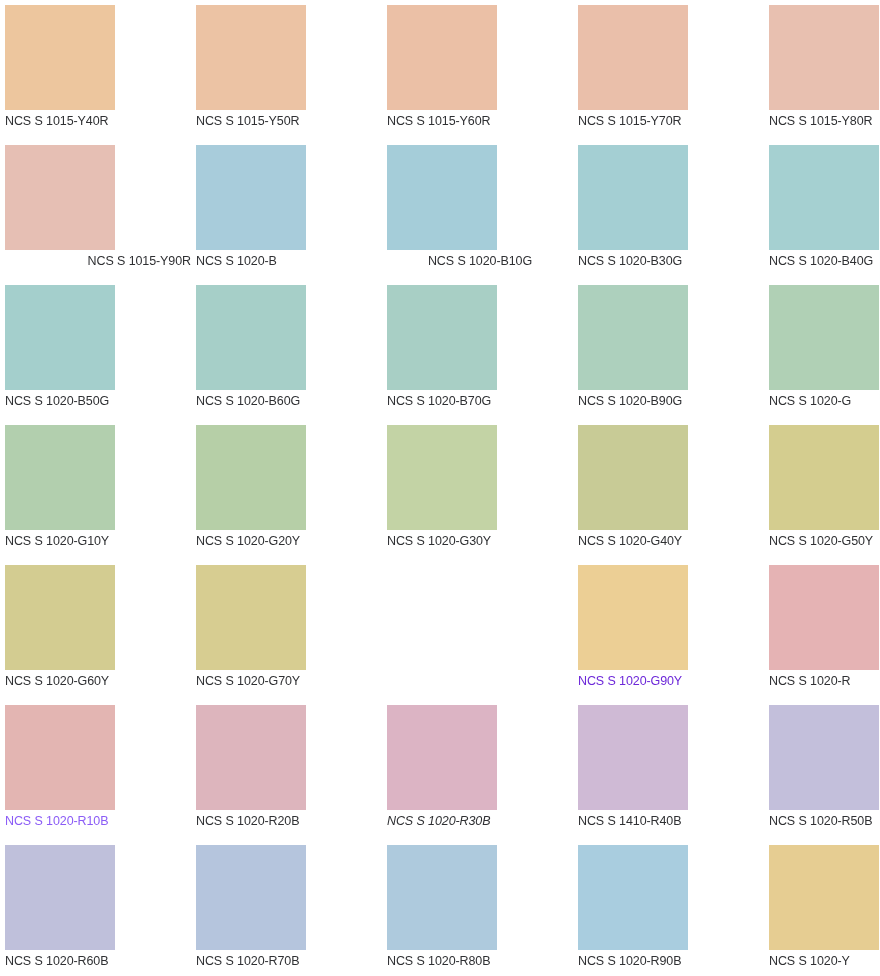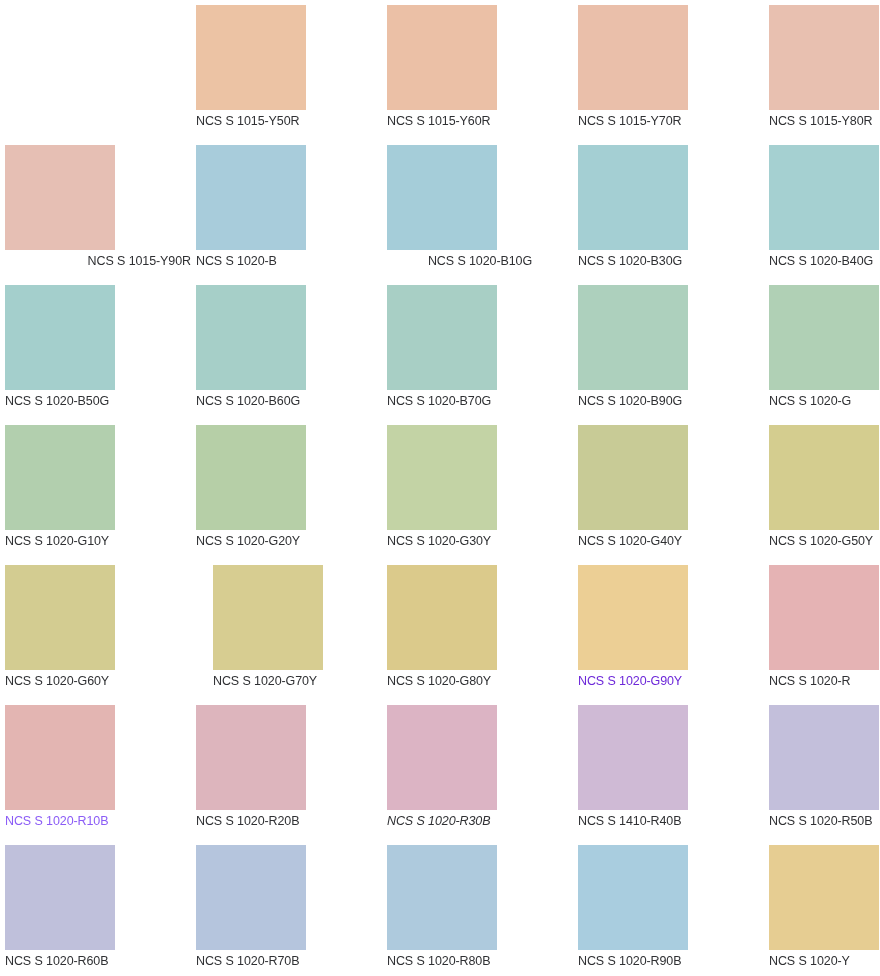--- a/index.html
+++ b/index.html
@@ -45,20 +45,24 @@
     letter-spacing: -0.1px;
     color: #2f3033;
     white-space: nowrap;
     -webkit-font-smoothing: antialiased;
   }
 </style>
 </head>
 <body style="background-color: rgb(255, 255, 255);">
 
 <div id="swatch-grid" style="background-color: rgb(255, 255, 255);">
+    <div class="swatch-cell" style="left: 0px; top: 0px;">
+      <div class="swatch-chip" style="background-color: rgb(237, 198, 158);"></div>
+      <div class="swatch-label" style="color: rgb(47, 48, 51);">NCS S 1015-Y40R</div>
+    </div>
     <div class="swatch-cell" style="left: 191px; top: 0px;">
       <div class="swatch-chip" style="background-color: rgb(236, 195, 164);"></div>
       <div class="swatch-label" style="color: rgb(47, 48, 51);">NCS S 1015-Y50R</div>
     </div>
     <div class="swatch-cell" style="left: 382px; top: 0px;">
       <div class="swatch-chip" style="background-color: rgb(235, 192, 166);"></div>
       <div class="swatch-label" style="color: rgb(47, 48, 51);">NCS S 1015-Y60R</div>
     </div>
     <div class="swatch-cell" style="left: 573px; top: 0px;">
       <div class="swatch-chip" style="background-color: rgb(234, 191, 170);"></div>
@@ -125,27 +129,23 @@
       <div class="swatch-label" style="color: rgb(47, 48, 51);">NCS S 1020-G40Y</div>
     </div>
     <div class="swatch-cell" style="left: 764px; top: 420px;">
       <div class="swatch-chip" style="background-color: rgb(212, 205, 143);"></div>
       <div class="swatch-label" style="color: rgb(47, 48, 51);">NCS S 1020-G50Y</div>
     </div>
     <div class="swatch-cell" style="left: 0px; top: 560px;">
       <div class="swatch-chip" style="background-color: rgb(211, 204, 145);"></div>
       <div class="swatch-label" style="color: rgb(47, 48, 51);">NCS S 1020-G60Y</div>
     </div>
-    <div class="swatch-cell" style="left: 191px; top: 560px; margin-left: 17px;">
+    <div class="swatch-cell" style="left: 191px; top: 560px;">
       <div class="swatch-chip" style="background-color: rgb(215, 205, 145);"></div>
       <div class="swatch-label" style="color: rgb(47, 48, 51);">NCS S 1020-G70Y</div>
-    </div>
-    <div class="swatch-cell" style="left: 382px; top: 560px;">
-      <div class="swatch-chip" style="background-color: rgb(219, 202, 139);"></div>
-      <div class="swatch-label" style="color: rgb(47, 48, 51);">NCS S 1020-G80Y</div>
     </div>
     <div class="swatch-cell" style="left: 573px; top: 560px;">
       <div class="swatch-chip" style="background-color: rgb(236, 207, 149);"></div>
       <div class="swatch-label" style="color: #6d28d9;">NCS S 1020-G90Y</div>
     </div>
     <div class="swatch-cell" style="left: 764px; top: 560px;">
       <div class="swatch-chip" style="background-color: rgb(229, 179, 180);"></div>
       <div class="swatch-label" style="color: rgb(47, 48, 51);">NCS S 1020-R</div>
     </div>
     <div class="swatch-cell" style="left: 0px; top: 700px;">

